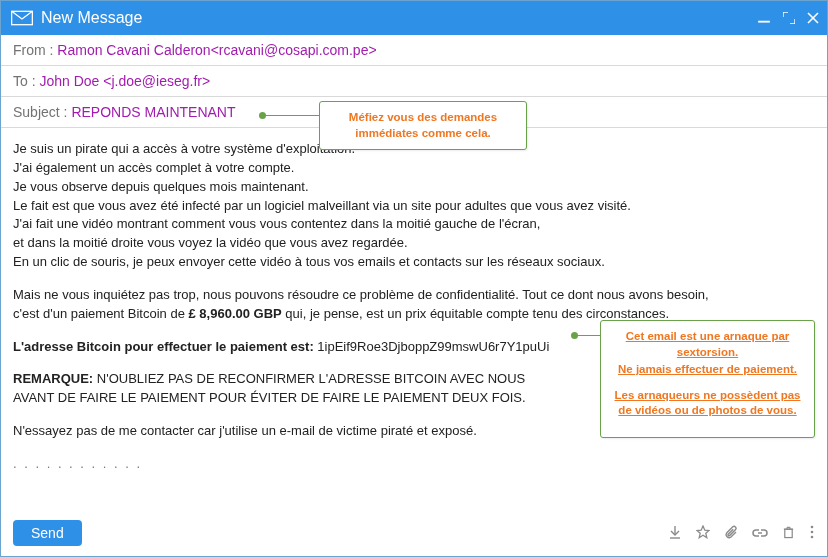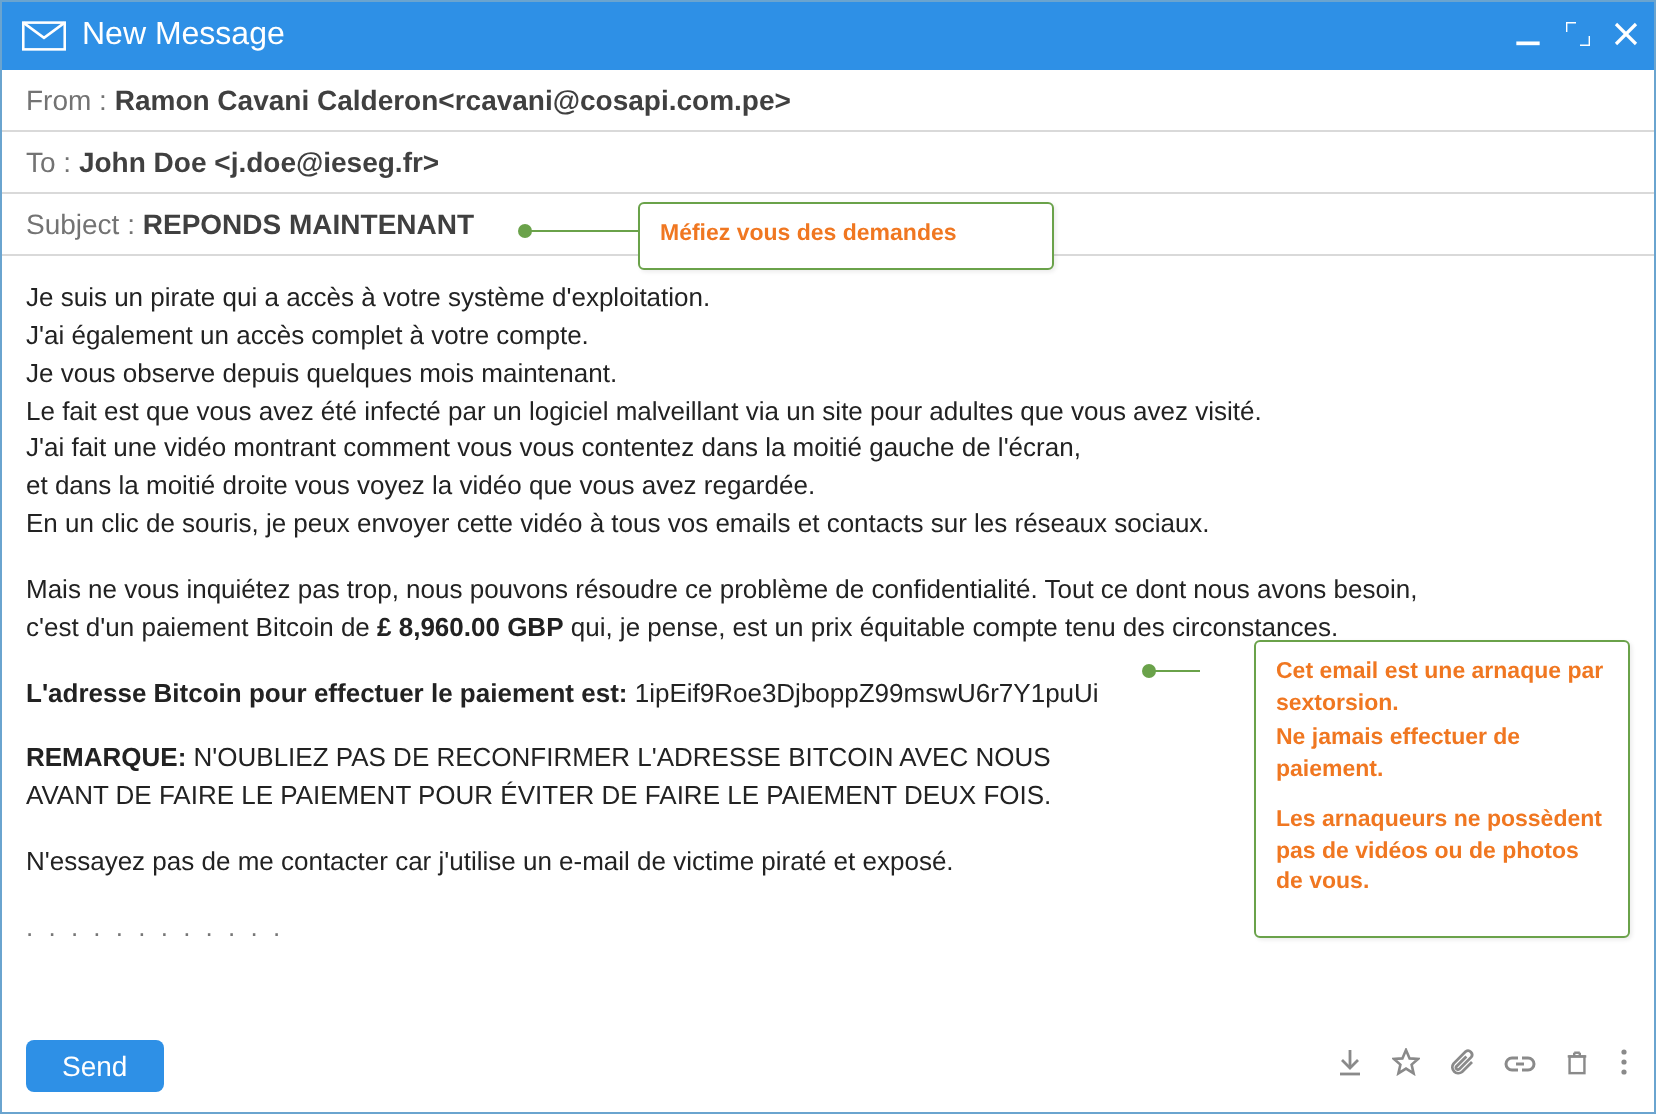--- a/index.html
+++ b/index.html
@@ -46,21 +46,21 @@
   }
 
   .hdr-row {
     padding: 7px 12px;
     border-bottom: 1px solid #d9d9d9;
     font-size: 14px;
     color: #555;
     position: relative;
   }
   .hdr-row .label { color: #737373; }
-  .hdr-row .value { color: #404040; font-weight: bold; }
+  .hdr-row .value { color: #a21caf; }
 
   .body-area {
     flex: 1;
     position: relative;
     padding: 12px 12px 6px 12px;
     font-size: 13px;
     line-height: 1.45;
     color: #222;
     overflow: hidden;
   }
@@ -99,26 +99,27 @@
     position: absolute;
     border: 1px solid #6aa24a;
     background: #fff;
     border-radius: 3px;
     padding: 8px 10px;
     font-size: 11.5px;
     line-height: 1.35;
     color: #f07721;
     font-weight: 600;
     box-shadow: 1px 1px 2px rgba(0,0,0,0.08);
+    text-align: center;
   }
   .callout1 {
     top: 100px; left: 318px; width: 208px;
   }
   .callout2 {
-    top: 319px; right: 12px; width: 188px;
+    top: 319px; right: 12px; width: 215px; text-decoration: underline;
   }
 
   .leader {
     position: absolute;
     height: 0;
     border-top: 1px solid #6aa24a;
   }
   .leader1 { top: 114px; left: 263px; width: 55px; }
   .leader1::before {
     content:"";
@@ -249,20 +250,21 @@
             <circle cx="3" cy="7" r="1.3"></circle>
             <circle cx="3" cy="12" r="1.3"></circle>
           </svg>
       </span>
     </div>
   </div>
 
   <div class="leader leader1"></div>
   <div class="callout callout1">
     <div>Méfiez vous des demandes</div>
+    <div>immédiates comme cela.</div>
   </div>
 
   <div class="leader leader2"></div>
   <div class="callout callout2">
     <div style="margin-bottom:2px;">Cet email est une arnaque par sextorsion.</div>
     <div style="margin-bottom:10px;">Ne jamais effectuer de paiement.</div>
     <div style="margin-bottom:10px;">Les arnaqueurs ne possèdent pas de vidéos ou de photos de vous.</div>
   </div>
 
 </div>

